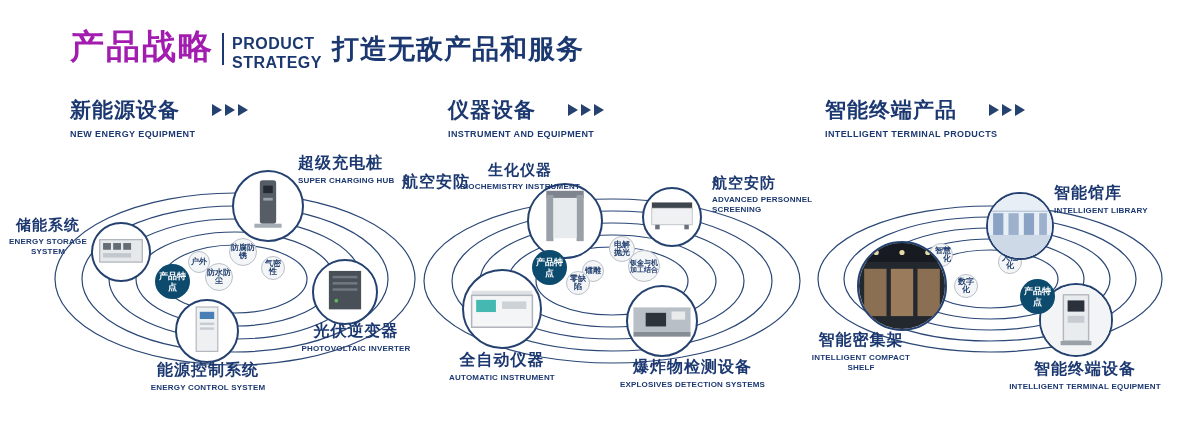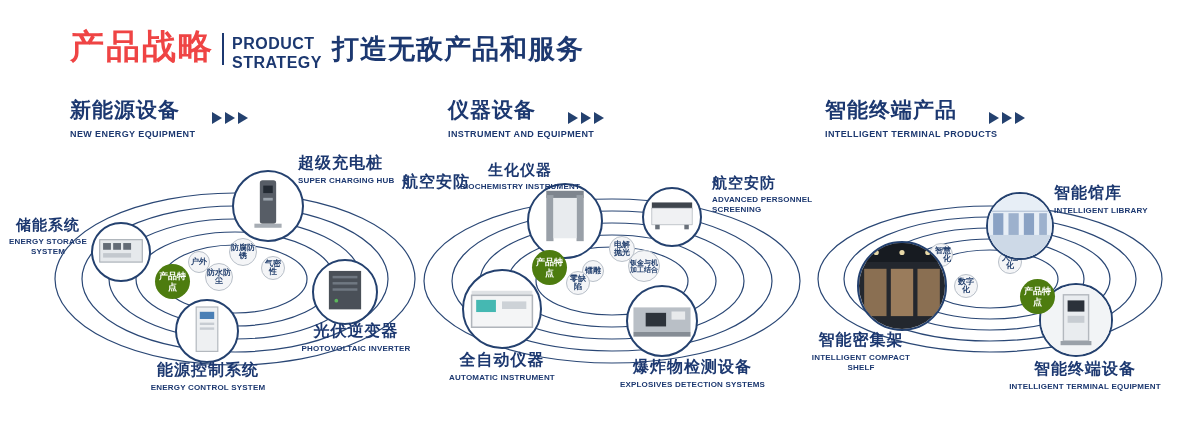--- a/index.html
+++ b/index.html
@@ -1,44 +1,44 @@
 <!DOCTYPE html>
 <html><head>
 <meta charset="utf-8">
 <style>
   html,body{margin:0;padding:0;background:#fff;}
   .stage{position:relative;width:1200px;height:422px;background:#ffffff;overflow:hidden;
          font-family:"Liberation Sans","DejaVu Sans",sans-serif;color:#1c3870;}
   
-  .hdr-cn{position:absolute;left:70px;top:24px;font-size:34px;font-weight:bold;letter-spacing:2px;color:#ef4444;}
+  .hdr-cn{position:absolute;left:70px;top:24px;font-size:34px;font-weight:bold;letter-spacing:2px;color:#a21caf;}
   .hdr-div{position:absolute;left:222px;top:33px;width:2px;height:32px;background:#1c3870;}
   .hdr-en{position:absolute;left:232px;top:34px;font-size:16px;font-weight:bold;line-height:1.2;letter-spacing:0.5px;color:#1c3870;}
   .hdr-slogan{position:absolute;left:332px;top:31px;font-size:27px;font-weight:bold;letter-spacing:1px;color:#1c3870;}
   
   .sec-head{position:absolute;z-index:5;}
-  .sec-row{display:flex;align-items:flex-end;gap:19px;}
+  .sec-row{display:flex;align-items:center;gap:19px;}
   .sec-cn{font-size:21px;font-weight:bold;letter-spacing:1px;color:#1c3870;}
   .chevs{display:inline-flex;align-items:center;margin-left:10px;}
   .chevs i{display:inline-block;width:0;height:0;border-top:6px solid transparent;border-bottom:6px solid transparent;border-left:10px solid #24416f;margin-left:3px;}
   .sec-en{font-size:9px;font-weight:bold;letter-spacing:0.4px;margin-top:5px;color:#1c3870;}
   
   .orbits{position:absolute;z-index:1;}
   .orbits ellipse{fill:none;stroke:#2a4775;stroke-width:1.2;}
   
   .node{position:absolute;z-index:3;border-radius:50%;background:#fff;border:2px solid #24416f;overflow:hidden;box-sizing:border-box;}
   .node svg{display:block;width:100%;height:100%;}
   
   .nlabel{position:absolute;z-index:4;}
   .ncn{font-size:16px;font-weight:bold;letter-spacing:1px;color:#1c3870;}
   .ncn.small{font-size:15px;}
   .nen{font-size:8px;font-weight:bold;letter-spacing:0.2px;line-height:1.25;margin-top:2px;color:#1c3870;}
   .al{text-align:left}.ac{text-align:center}
   .xlabel{position:absolute;z-index:4;font-size:16px;font-weight:bold;letter-spacing:1px;color:#1c3870;}
   
-  .chip{position:absolute;z-index:3;border-radius:50%;background:#4d7c0f;color:#fff;
+  .chip{position:absolute;z-index:3;border-radius:50%;background:#0c4a6e;color:#fff;
         display:flex;align-items:center;justify-content:center;text-align:center;
         font-size:9px;font-weight:bold;line-height:1.15;}
   .bubble{position:absolute;z-index:2;border-radius:50%;background:#f4f5f7;border:1px solid #b9c0c9;color:#24416f;
           display:flex;align-items:center;justify-content:center;text-align:center;
           font-size:8px;font-weight:bold;line-height:1.05;box-sizing:border-box;padding:1px;}
   .bubble.tiny{font-size:7px;}
 </style>
 </head>
 <body>
 

